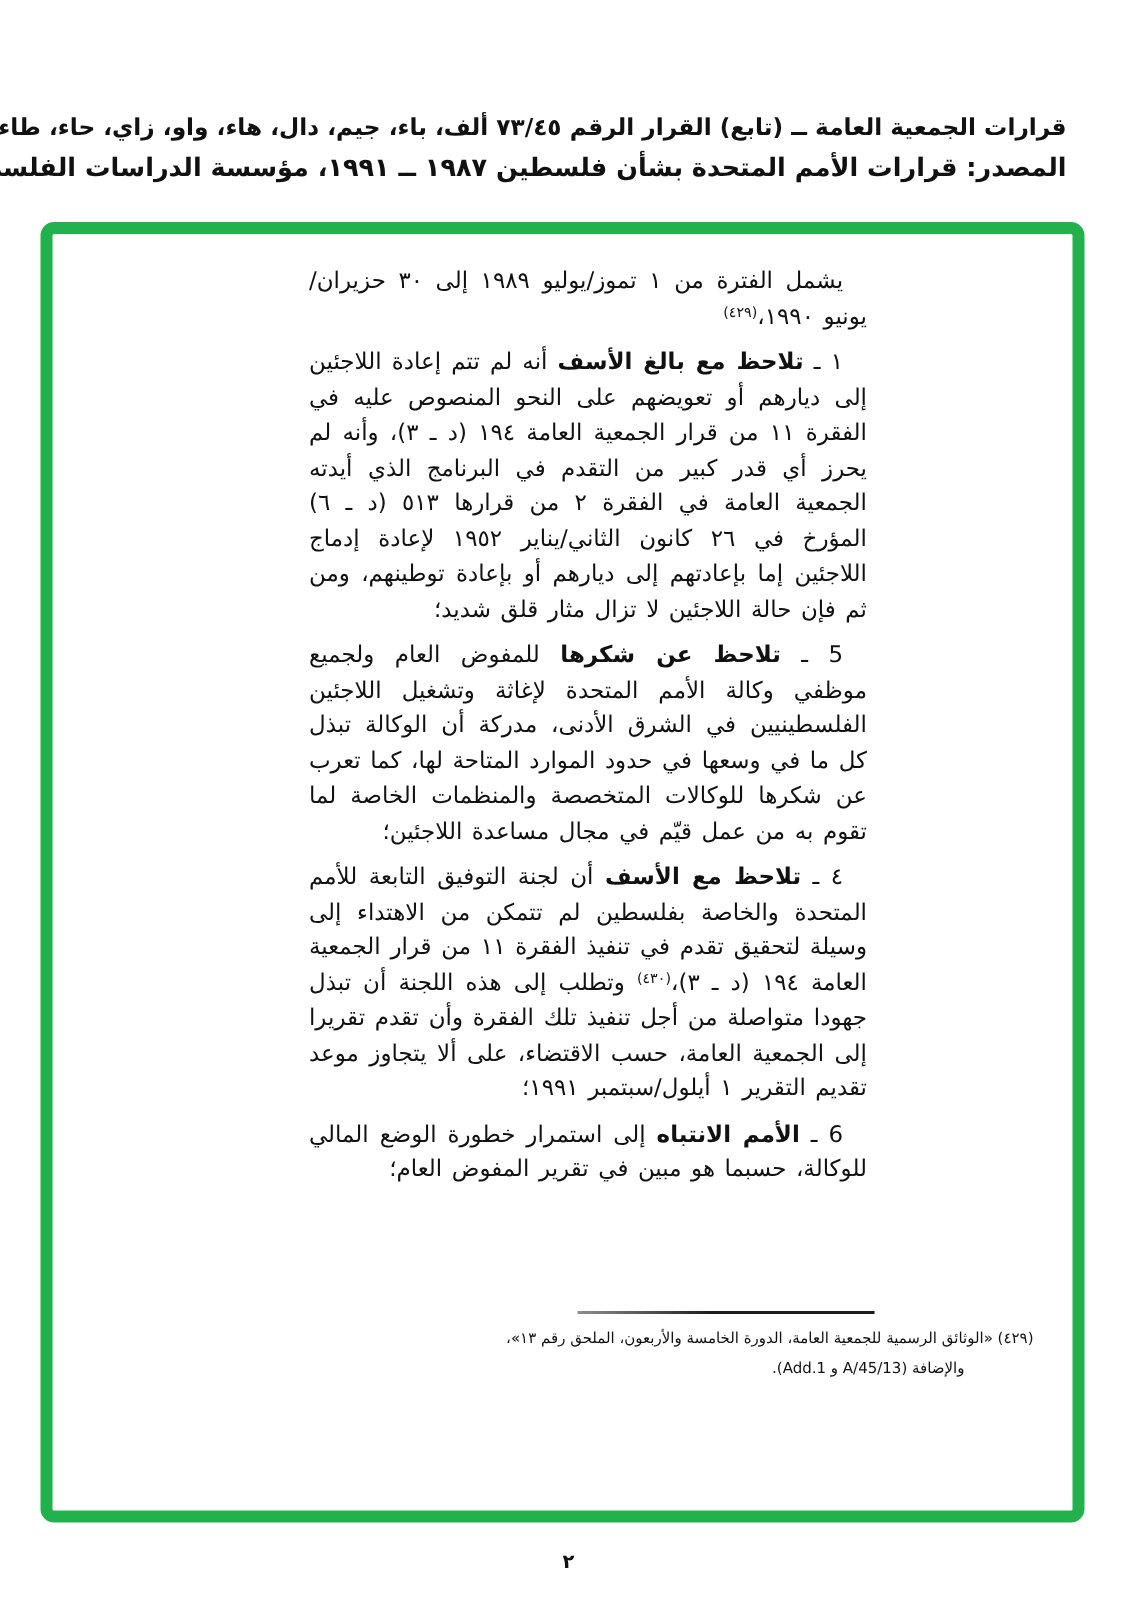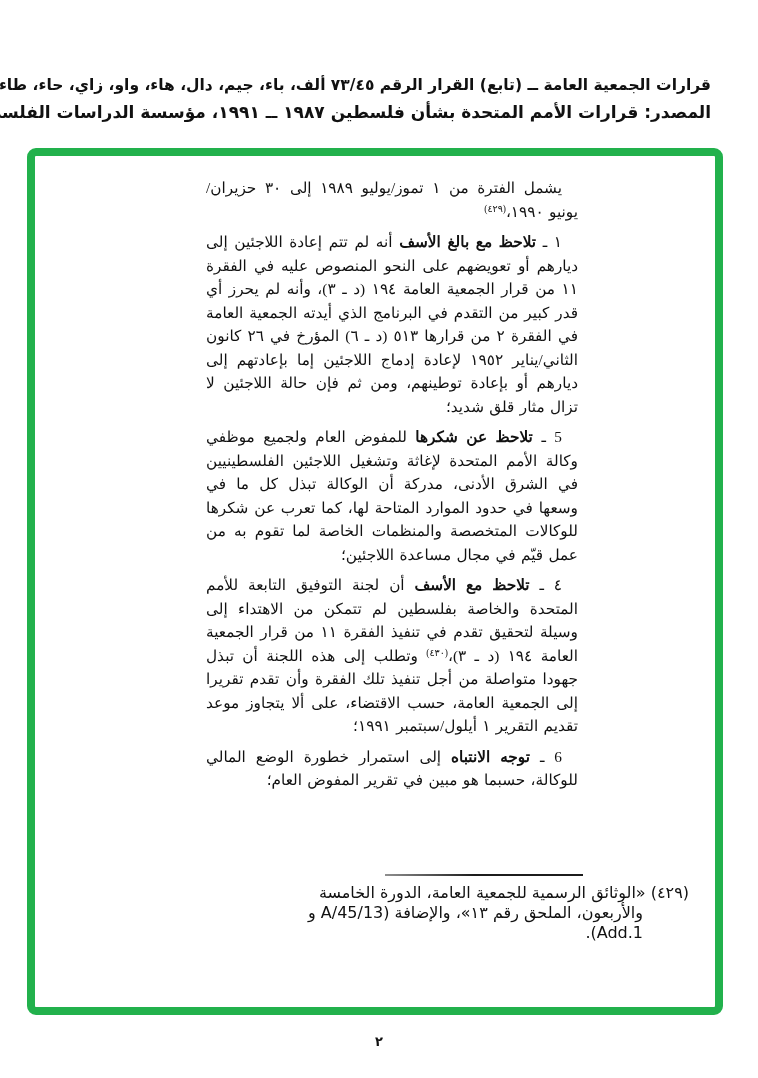--- a/index.html
+++ b/index.html
@@ -49,32 +49,32 @@
     position: absolute;
     top: 20px;
     right: 137px;
     width: 372px;
     direction: rtl;
     text-align: justify;
     font-size: 15.3px;
     line-height: 23.5px;
     word-spacing: 1.5px;
   }
-  .body-para { margin: 0 0 7px 0; text-indent: 16px; font-family: Liberation Serif, serif; }
+  .body-para { margin: 0 0 7px 0; text-indent: 16px; }
   .body-para.flush-first { text-indent: 16px; }
   .body-para .bold { font-weight: bold; }
   .body-para sup, .fn sup { font-size: 9.5px; line-height: 0; vertical-align: 5px; }
   .footnotes {
     position: absolute;
     top: 718px;
     right: 26px;
     width: 388px;
     direction: rtl;
     text-align: right;
-    font-size: 16px;
+    font-size: 10px;
     line-height: 20px;
   }
   .fn-rule {
     height: 2px;
     width: 198px;
     margin: 0 106px 7px 0;
     background: linear-gradient(to left, #1c1c1c 55%, #8f8f8f 100%);
   }
   .fn {
     margin: 0;
@@ -101,21 +101,21 @@
 
   <div class="doc-source">المصدر: قرارات الأمم المتحدة بشأن فلسطين ١٩٨٧ ــ ١٩٩١، مؤسسة الدراسات الفلسطينية، بيروت، ط ١، ١٩٩٥، مج ٤، ص ٢٠٦ ــ ٢٢٠.</div>
 
   <div class="annotation-frame">
 
     <div class="doc-content">
         <p class="body-para flush-first"><span>يشمل الفترة من ١ تموز/يوليو ١٩٨٩ إلى ٣٠ حزيران/يونيو ١٩٩٠،</span><sup>(٤٢٩)</sup></p>
         <p class="body-para"><span>١ ـ </span><span class="bold">تلاحظ مع بالغ الأسف</span><span> أنه لم تتم إعادة اللاجئين إلى ديارهم أو تعويضهم على النحو المنصوص عليه في الفقرة ١١ من قرار الجمعية العامة ١٩٤ (د ـ ٣)، وأنه لم يحرز أي قدر كبير من التقدم في البرنامج الذي أيدته الجمعية العامة في الفقرة ٢ من قرارها ٥١٣ (د ـ ٦) المؤرخ في ٢٦ كانون الثاني/يناير ١٩٥٢ لإعادة إدماج اللاجئين إما بإعادتهم إلى ديارهم أو بإعادة توطينهم، ومن ثم فإن حالة اللاجئين لا تزال مثار قلق شديد؛</span></p>
         <p class="body-para"><span>5 ـ </span><span class="bold">تلاحظ عن شكرها</span><span> للمفوض العام ولجميع موظفي وكالة الأمم المتحدة لإغاثة وتشغيل اللاجئين الفلسطينيين في الشرق الأدنى، مدركة أن الوكالة تبذل كل ما في وسعها في حدود الموارد المتاحة لها، كما تعرب عن شكرها للوكالات المتخصصة والمنظمات الخاصة لما تقوم به من عمل قيّم في مجال مساعدة اللاجئين؛</span></p>
         <p class="body-para"><span>٤ ـ </span><span class="bold">تلاحظ مع الأسف</span><span> أن لجنة التوفيق التابعة للأمم المتحدة والخاصة بفلسطين لم تتمكن من الاهتداء إلى وسيلة لتحقيق تقدم في تنفيذ الفقرة ١١ من قرار الجمعية العامة ١٩٤ (د ـ ٣)،</span><sup>(٤٣٠)</sup><span> وتطلب إلى هذه اللجنة أن تبذل جهودا متواصلة من أجل تنفيذ تلك الفقرة وأن تقدم تقريرا إلى الجمعية العامة، حسب الاقتضاء، على ألا يتجاوز موعد تقديم التقرير ١ أيلول/سبتمبر ١٩٩١؛</span></p>
-        <p class="body-para"><span>6 ـ </span><span class="bold">توجه الانتباه</span><span> إلى استمرار خطورة الوضع المالي للوكالة، حسبما هو مبين في تقرير المفوض العام؛</span></p>
+        <p class="body-para"><span>6 ـ </span><span class="bold">الأمم الانتباه</span><span> إلى استمرار خطورة الوضع المالي للوكالة، حسبما هو مبين في تقرير المفوض العام؛</span></p>
       </div>
 
     <div class="footnotes">
       <div class="fn-rule"></div>
       <p class="fn">(٤٢٩) «الوثائق الرسمية للجمعية العامة، الدورة الخامسة والأربعون، الملحق رقم ١٣»، والإضافة (A/45/13 و Add.1).</p>
     </div>
 
   </div>
 
   <div class="page-number">٢</div>

